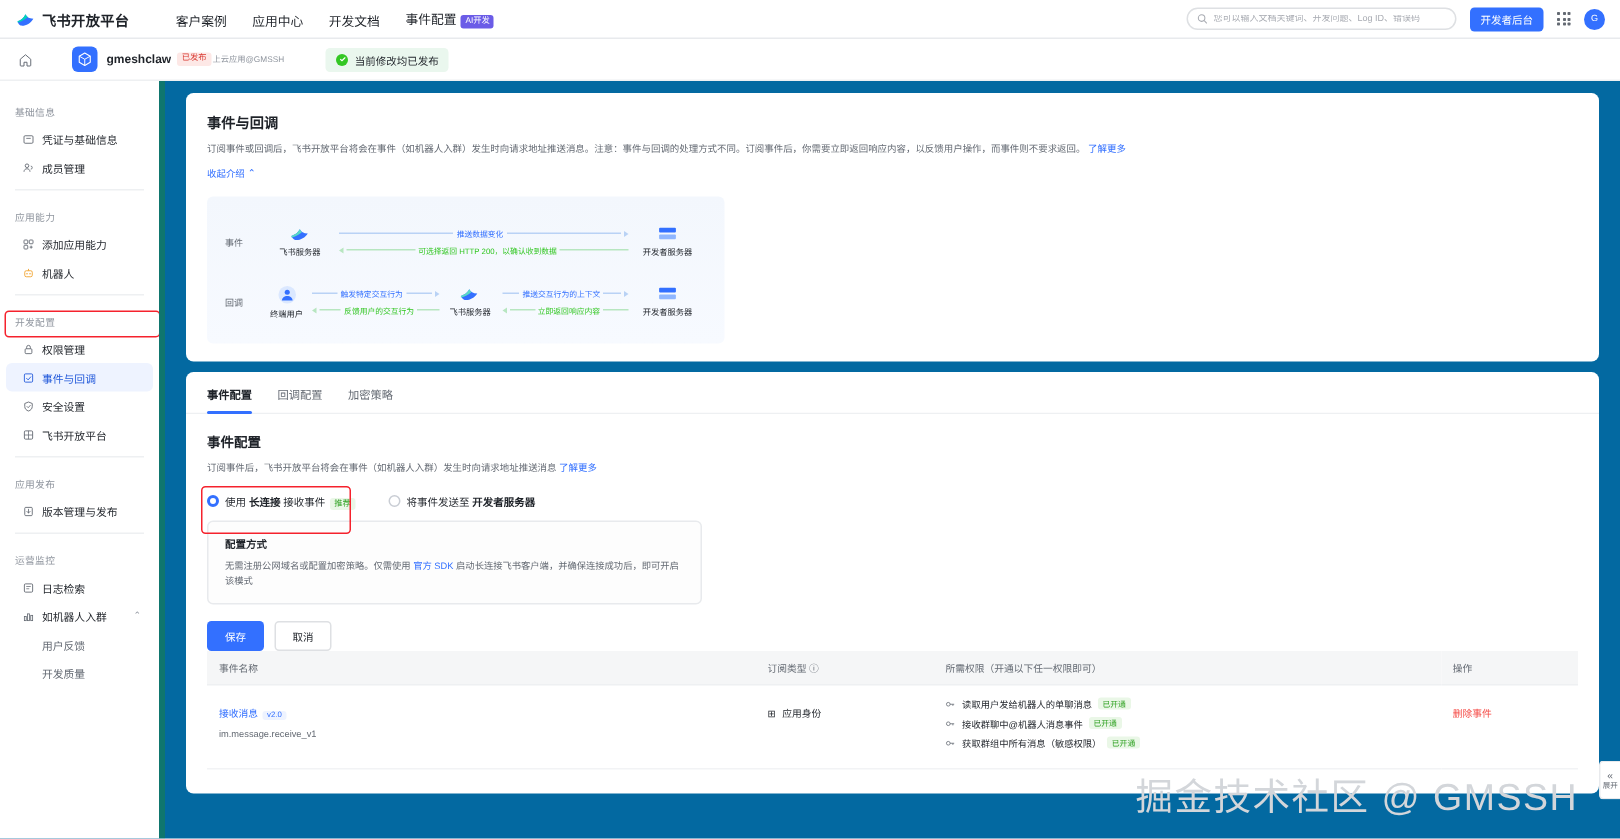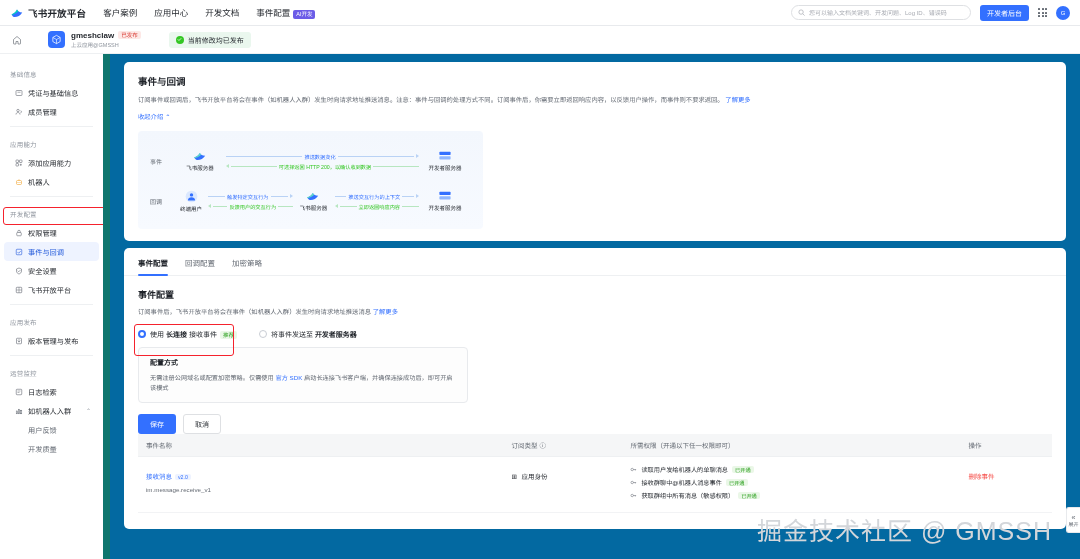--- a/index.html
+++ b/index.html
@@ -13,21 +13,21 @@
   .app { width: 1080px; height: 559px; position: relative; background: #0369a1; }
 
   
   .topnav {
     height: 26px; background: #fff; display: flex; align-items: center;
     padding: 0 10px; border-bottom: 1px solid #e8eaed; position: relative;
   }
   .brand { display: flex; align-items: center; gap: 4px; }
   .brand-logo { width: 14px; height: 14px; display: block; }
   .brand-name { font-size: 9.5px; font-weight: bold; color: #1f2329; letter-spacing: .2px; }
-  .topnav-links { display: flex; align-items: flex-start; gap: 17px; margin-left: 17px; }
+  .topnav-links { display: flex; align-items: flex-end; gap: 17px; margin-left: 31px; }
   .topnav-link { font-size: 8.5px; color: #1f2329; cursor: pointer; white-space: nowrap; }
   .ai-badge {
     font-size: 5.5px; color: #fff; background: #6b5ce7; border-radius: 2px;
     padding: 1px 3px; margin-left: 3px; display: inline-block; vertical-align: middle;
     line-height: 1.3;
   }
   .topnav-right { margin-left: auto; display: flex; align-items: center; gap: 9px; }
   .search-box {
     width: 180px; height: 15px; border: 1px solid #dee0e3; border-radius: 8px;
     background: #fff; display: flex; align-items: center; padding: 0 6px; gap: 4px;
@@ -55,21 +55,21 @@
   .appbar {
     height: 28px; background: #fff; display: flex; align-items: center;
     padding: 0 12px; gap: 12px; border-bottom: 1px solid #eef0f2;
   }
   .home-icon { cursor: pointer; display: flex; align-items: center; }
   .app-identity { display: flex; align-items: center; gap: 6px; margin-left: 14px; }
   .app-logo {
     width: 17px; height: 17px; border-radius: 4px; background: #3370ff;
     display: flex; align-items: center; justify-content: center;
   }
-  .app-meta { display: flex; flex-direction: column; gap: 1px; }
+  .app-meta { display: flex; flex-direction: row; gap: 1px; }
   .app-title-row { display: flex; align-items: center; gap: 4px; }
   .app-name { font-size: 8px; font-weight: bold; color: #1f2329; }
   .pub-badge {
     font-size: 5.5px; color: #d83931; background: #fde8e6;
     border-radius: 2px; padding: 0 3px; line-height: 1.5;
   }
   .app-sub { font-size: 5.5px; color: #8f959e; }
   .status-pill {
     display: flex; align-items: center; gap: 4px; background: #eaf7ee;
     border-radius: 3px; padding: 3px 7px; margin-left: 16px;
@@ -78,21 +78,21 @@
   .check-circle {
     width: 8px; height: 8px; border-radius: 50%; background: #34c724;
     display: flex; align-items: center; justify-content: center; flex: none;
   }
 
   
   .body-wrap { display: flex; height: calc(559px - 26px - 28px); }
 
   
   .sidebar {
-    width: 110px; background: #fff; border-right: 7px solid #0f766e;
+    width: 110px; background: #fff; border-right: 4px solid #0f766e;
     padding: 8px 0 0 0; overflow: hidden; flex: none; position: relative;
   }
   .side-group-label {
     font-size: 6.5px; color: #8f959e; padding: 7px 0 4px 10px; letter-spacing: .2px;
   }
   .side-item {
     display: flex; align-items: center; gap: 5px; height: 19px;
     padding: 0 8px 0 10px; font-size: 7.2px; color: #1f2329; cursor: pointer;
     margin: 0 4px; border-radius: 4px; position: relative;
   }

